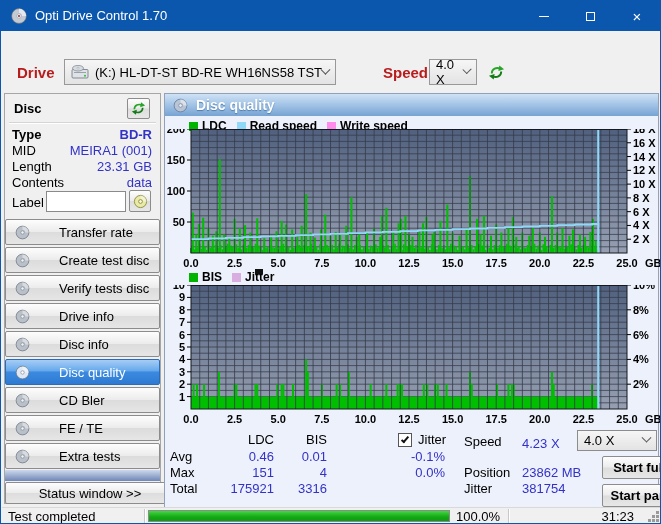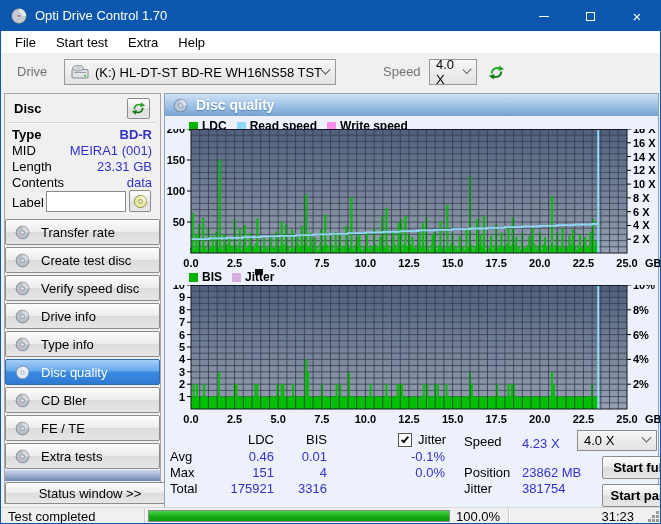--- a/index.html
+++ b/index.html
@@ -16,21 +16,21 @@
   .glyph-min { width:10px; height:0; border-top:1px solid #fff; }
   .glyph-max { width:9px; height:9px; border:1px solid #fff; }
   .glyph-close { font-size:15px; line-height:15px; }
 
   
   .menubar { position:absolute; left:1px; top:30px; width:659px; height:22px; background:#fff; padding-left:10px; display:flex; align-items:center; }
   .menu-item { font-size:13px; color:#000; margin-right:14px; padding:1px 3px; cursor:default; }
 
   
   .toolbar { position:absolute; left:1px; top:52px; width:659px; height:38px; background:#f0f0f0; }
-  .tb-lbl { position:absolute; font-size:13px; font-weight:normal; color:#737373; }
+  .tb-lbl { position:absolute; font-size:15px; font-weight:bold; color:#b91c1c; }
   .combo { position:absolute; height:26px; background:linear-gradient(180deg,#f6f6f6,#e3e3e3); border:1px solid #989898; display:flex; align-items:center; padding:0 6px; font-size:13px; }
   .combo .chev { margin-left:auto; width:7px; height:7px; border-right:1.5px solid #555; border-bottom:1.5px solid #555; transform:rotate(45deg) translate(-2px,-2px); }
   .btn-raised { background:linear-gradient(180deg,#fdfdfd,#ececec 48%,#dddddd 52%,#e7e7e7); border:1px solid #8c8c8c; border-radius:2px; }
   .eject-btn { position:absolute; left:339px; top:58px; width:25px; height:26px; display:flex; flex-direction:column; align-items:center; justify-content:center; }
   .eject-tri { width:0; height:0; border-left:6px solid transparent; border-right:6px solid transparent; border-bottom:7px solid #1c1c1c; }
   .eject-bar { width:13px; height:3px; background:#1c1c1c; margin-top:2px; }
   .vsep { position:absolute; top:58px; width:1px; height:26px; background:#bcbcbc; box-shadow:1px 0 0 #fff; }
   .icon-btn { position:absolute; top:57px; width:28px; height:28px; background:transparent; border:none; display:flex; align-items:center; justify-content:center; }
 
   
@@ -39,21 +39,21 @@
   .disc-refresh { position:absolute; left:122px; top:4px; width:23px; height:21px; display:flex; align-items:center; justify-content:center; }
   .side-sep { position:absolute; left:4px; top:28px; width:147px; height:1px; background:#d5d5d5; box-shadow:0 1px 0 #fff; }
   .info-row { position:absolute; left:0; width:100%; height:16px; }
   .info-row .il { position:absolute; left:7px; font-size:13px; color:#000; }
   .info-row .iv { position:absolute; right:8px; font-size:13px; color:#3232c8; }
   .label-row-lbl { position:absolute; left:7px; top:101px; font-size:13px; }
   .label-input { position:absolute; left:41px; top:97px; width:80px; height:21px; border:1px solid #8a8a8a; background:#fff; font-size:13px; padding:0 3px; }
   .label-disc-btn { position:absolute; left:124px; top:96px; width:22px; height:22px; display:flex; align-items:center; justify-content:center; }
   .side-btn { position:absolute; left:0; width:155px; height:26px; display:flex; align-items:center; padding-left:9px; font-size:13px; color:#000;
               background:linear-gradient(180deg,#fdfdfd,#ececec 48%,#dcdcdc 52%,#e6e6e6); border:1px solid #8c8c8c; border-radius:2px; }
-  .side-btn .sb-label { margin-left:11px; }
+  .side-btn .sb-label { margin-left:29px; }
   .side-btn.selected { background:linear-gradient(180deg,#a6cdf5 0%,#66a9ec 45%,#3b8ae0 50%,#2e7ad2 100%); border-color:#2a6cb8; color:#fff; }
   .side-strip { position:absolute; left:0; top:376px; width:155px; height:11px; background:linear-gradient(180deg,#cdd8ec,#6f86b5); }
   .status-window-btn { position:absolute; left:0; top:388px; width:170px; height:22px; font-size:13px; text-align:center; display:flex; align-items:center; justify-content:center; }
 
   
   .panel { position:absolute; left:163px; top:92px; width:495px; height:415px; background:#edf1fb; border:1px solid #93a0bc; }
   .panel-header { position:absolute; left:0; top:0; width:493px; height:22px; background:linear-gradient(180deg,#cfe2f5 0%,#9dc0e4 55%,#76a3d2 100%); display:flex; align-items:center; }
   .panel-header .ph-title { margin-left:8px; font-size:14px; font-weight:bold; color:#fff; text-shadow:0 1px 1px #4d7cab; }
   .panel-header .ph-icon { margin-left:8px; width:15px; height:15px; }
   .legend { position:absolute; display:flex; align-items:center; font-size:12px; font-weight:bold; color:#000; }
@@ -106,26 +106,20 @@
         <span class="glyph-min"></span>
       </div>
     <div class="cap-btn cap-max">
         <span class="glyph-max"></span>
       </div>
     <div class="cap-btn cap-close">
         <span class="glyph-close">×</span>
       </div>
   </div>
 
-  <div class="menubar" id="menubar">
-      <span class="menu-item">File</span>
-      <span class="menu-item">Start test</span>
-      <span class="menu-item">Extra</span>
-      <span class="menu-item">Help</span>
-    </div>
 
   <div class="toolbar">
     <span class="tb-lbl" style="left:15px;top:11px;">Drive</span>
     <div class="combo" style="left:62px;top:6px;width:272px;">
       <span style="margin-right:6px;display:flex;">
         <svg viewBox="0 0 18 14" width="18" height="14">
             <rect x="1" y="4.5" width="16" height="8.5" rx="1" fill="#dfe3e8" stroke="#6b727c" stroke-width="0.8"></rect>
             <line x1="3" y1="7.5" x2="15" y2="7.5" stroke="#9aa1ab"></line>
             <circle cx="14" cy="10.8" r="1" fill="#2fbf2f"></circle>
             <ellipse cx="7" cy="3.2" rx="5.5" ry="2.8" fill="#d7dce2" stroke="#7b828c" stroke-width="0.7"></ellipse>
@@ -234,37 +228,37 @@
             <circle cx="8" cy="8" r="1.8" fill="#f2f2f2" stroke="#6e757f" stroke-width="0.6"></circle>
           </svg>
           <span class="sb-label">Create test disc</span>
         </div>
         <div class="side-btn" style="top: 181px;">
           <svg viewBox="0 0 16 16" width="15" height="15">
             <circle cx="8" cy="8" r="6.8" fill="#b9c0c9" stroke="#6e757f" stroke-width="0.8"></circle>
             <path d="M8 1.2 A6.8 6.8 0 0 1 14.8 8 L11 8 A3 3 0 0 0 8 5 Z" fill="rgba(255,255,255,0.45)"></path>
             <circle cx="8" cy="8" r="1.8" fill="#f2f2f2" stroke="#6e757f" stroke-width="0.6"></circle>
           </svg>
-          <span class="sb-label">Verify speed disc</span>
+          <span class="sb-label">Verify tests disc</span>
         </div>
         <div class="side-btn" style="top: 209px;">
           <svg viewBox="0 0 16 16" width="15" height="15">
             <circle cx="8" cy="8" r="6.8" fill="#b9c0c9" stroke="#6e757f" stroke-width="0.8"></circle>
             <path d="M8 1.2 A6.8 6.8 0 0 1 14.8 8 L11 8 A3 3 0 0 0 8 5 Z" fill="rgba(255,255,255,0.45)"></path>
             <circle cx="8" cy="8" r="1.8" fill="#f2f2f2" stroke="#6e757f" stroke-width="0.6"></circle>
           </svg>
           <span class="sb-label">Drive info</span>
         </div>
         <div class="side-btn" style="top: 237px;">
           <svg viewBox="0 0 16 16" width="15" height="15">
             <circle cx="8" cy="8" r="6.8" fill="#b9c0c9" stroke="#6e757f" stroke-width="0.8"></circle>
             <path d="M8 1.2 A6.8 6.8 0 0 1 14.8 8 L11 8 A3 3 0 0 0 8 5 Z" fill="rgba(255,255,255,0.45)"></path>
             <circle cx="8" cy="8" r="1.8" fill="#f2f2f2" stroke="#6e757f" stroke-width="0.6"></circle>
           </svg>
-          <span class="sb-label">Type info</span>
+          <span class="sb-label">Disc info</span>
         </div>
         <div class="side-btn selected" style="top: 265px;">
           <svg viewBox="0 0 16 16" width="15" height="15">
             <circle cx="8" cy="8" r="6.8" fill="#dfe9f6" stroke="#6e757f" stroke-width="0.8"></circle>
             <path d="M8 1.2 A6.8 6.8 0 0 1 14.8 8 L11 8 A3 3 0 0 0 8 5 Z" fill="rgba(255,255,255,0.45)"></path>
             <circle cx="8" cy="8" r="1.8" fill="#ffffff" stroke="#6e757f" stroke-width="0.6"></circle>
           </svg>
           <span class="sb-label">Disc quality</span>
         </div>
         <div class="side-btn" style="top: 293px;">

